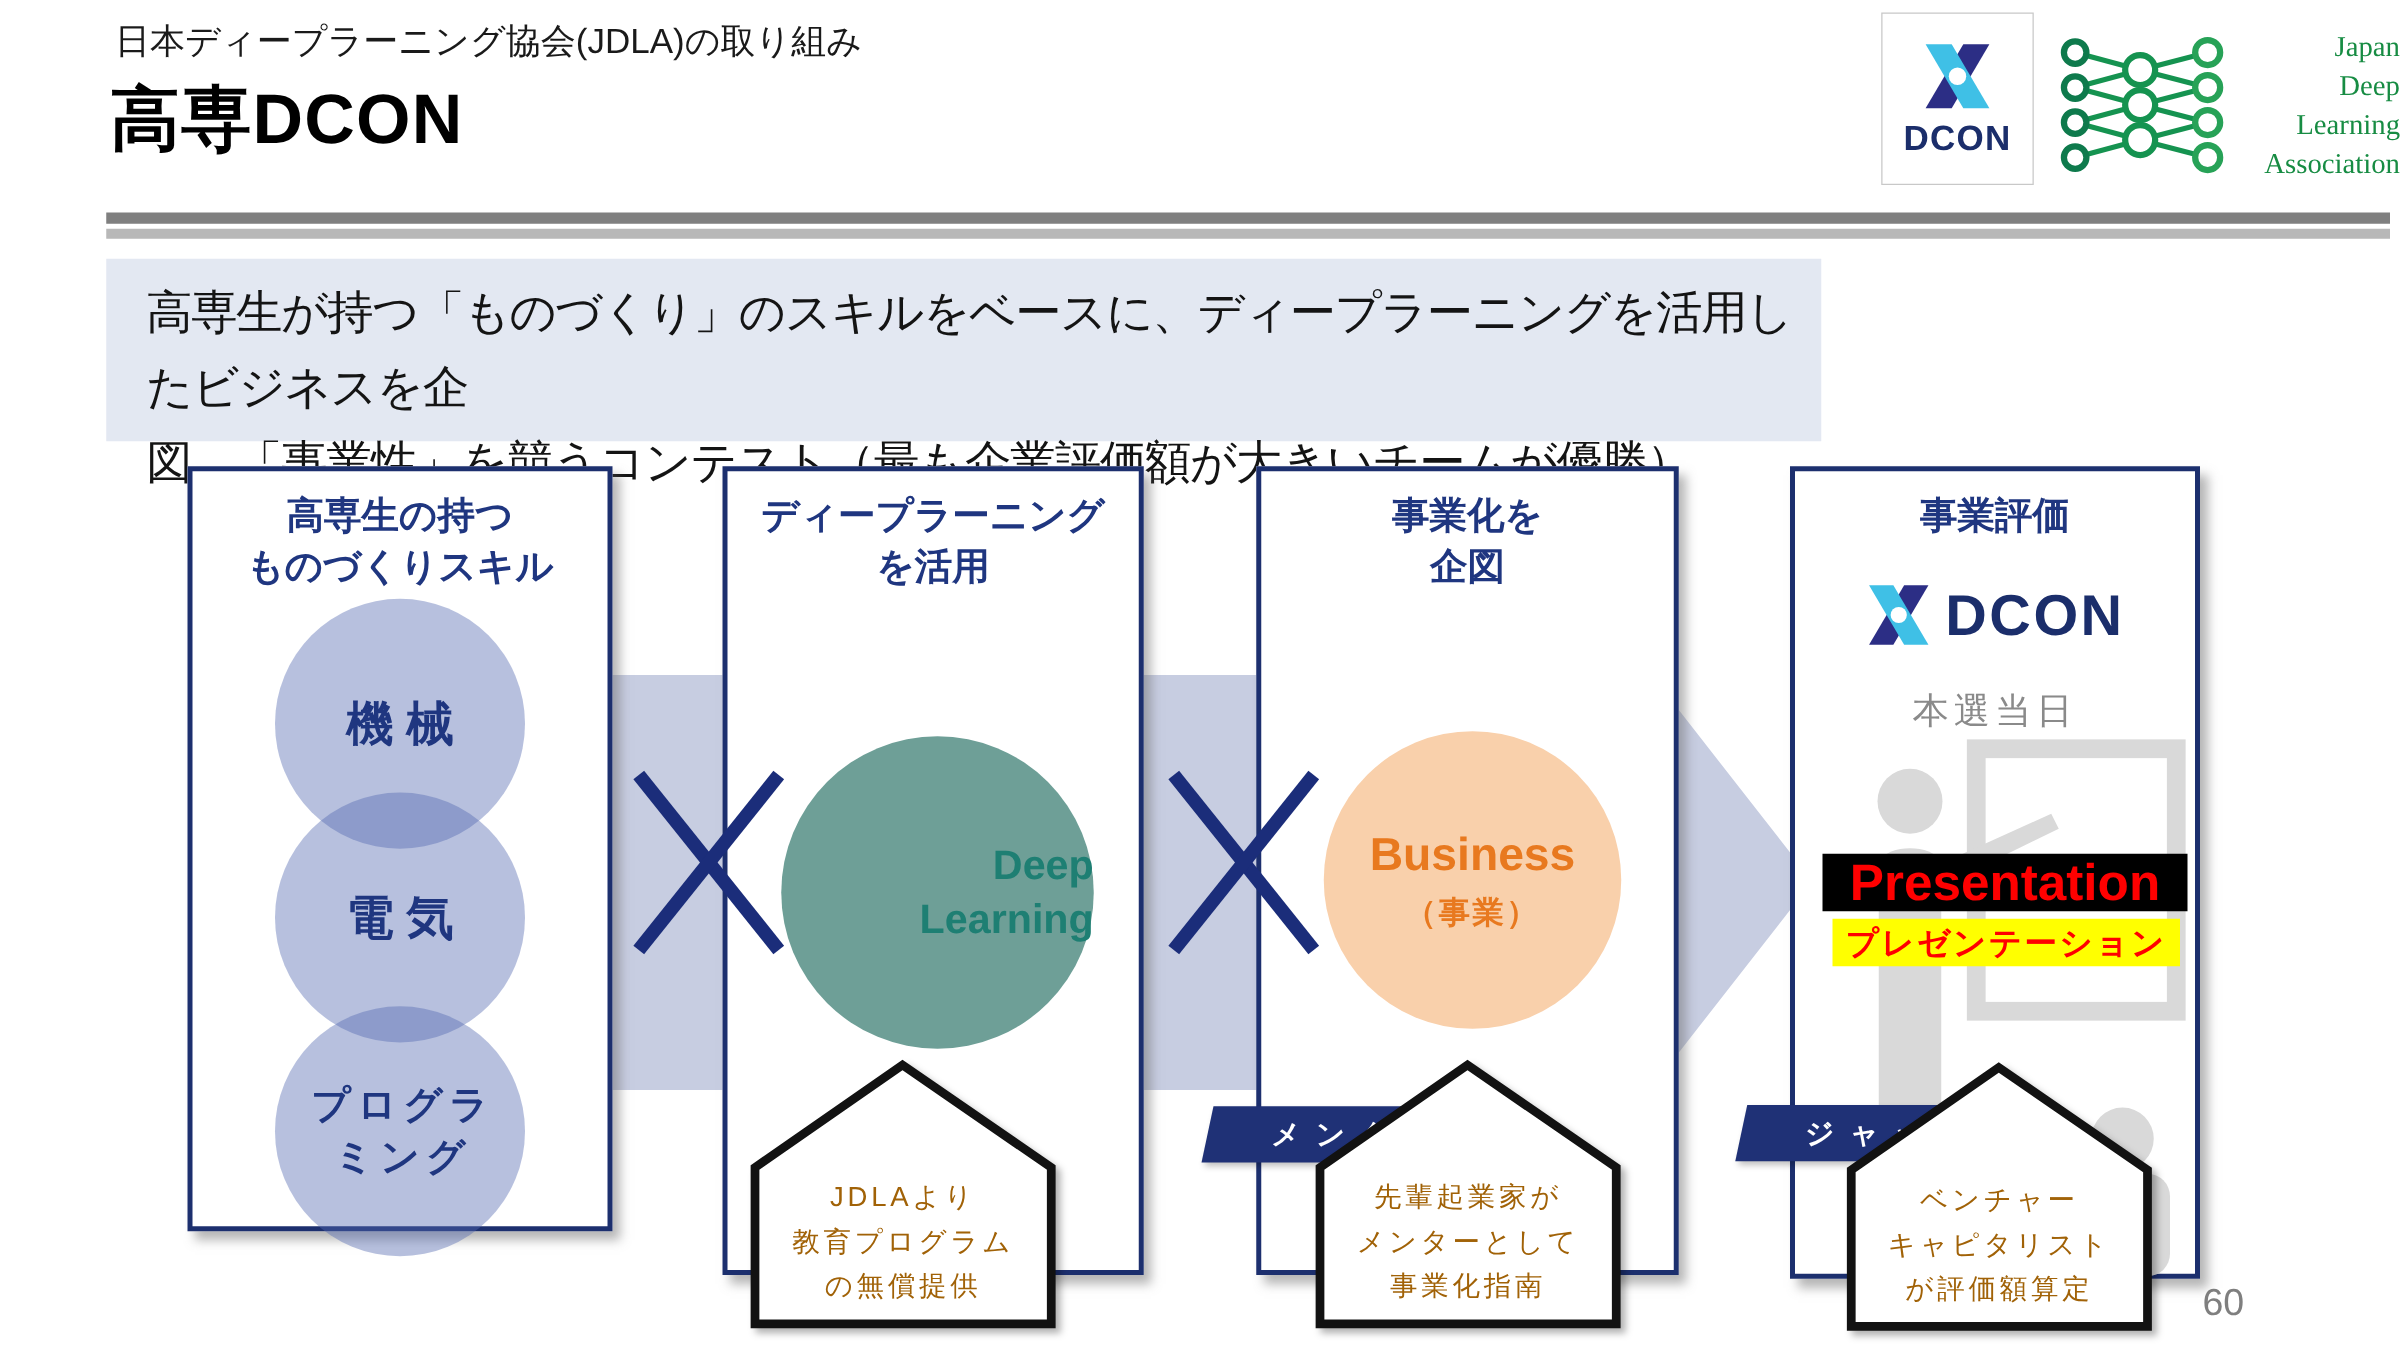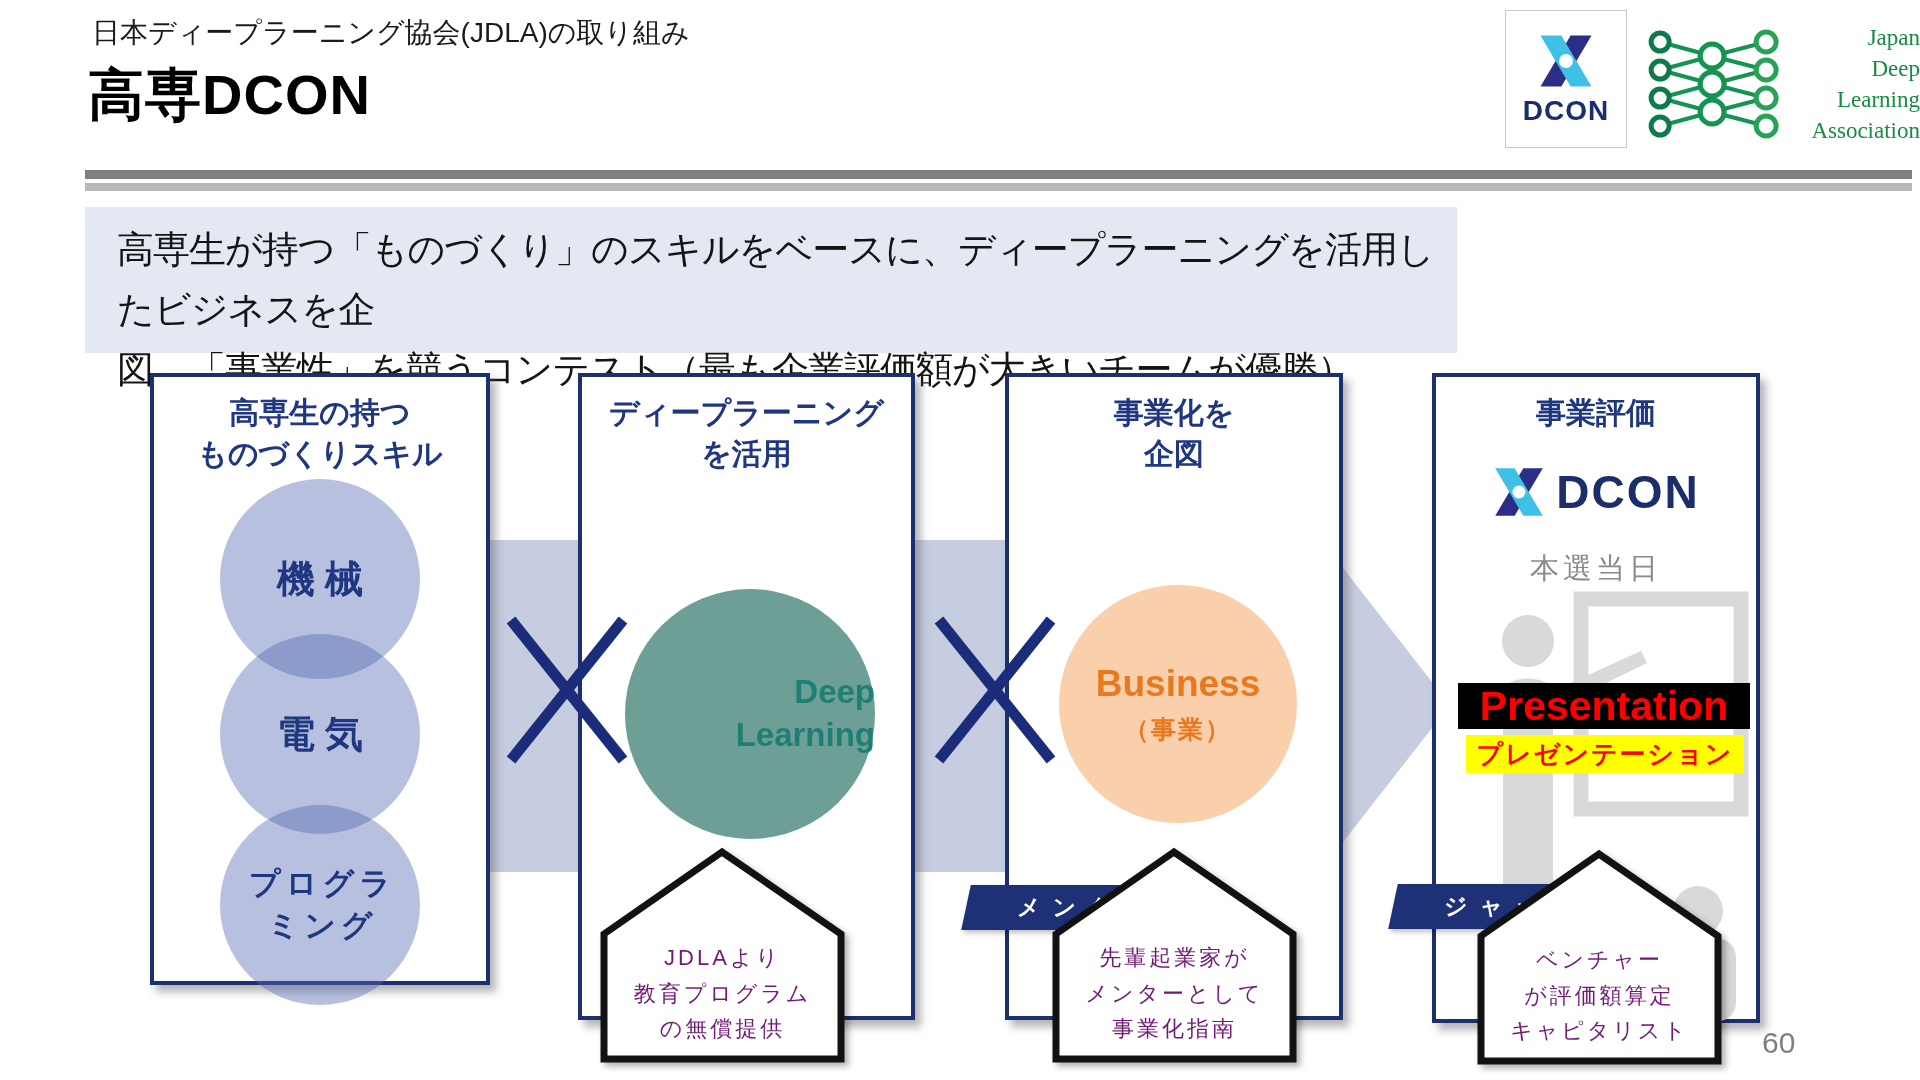--- a/index.html
+++ b/index.html
@@ -85,21 +85,21 @@
   }
   .banner span { transform:skewX(12deg); color:#fff; font-weight:700; font-size:23px; letter-spacing:12px; text-indent:12px; }
   .banner-mentor { left:966px;  top:885px; width:232px; }
   .banner-judge  { left:1393px; top:884px; width:232px; }
 
   
   .house { position:absolute; z-index:5; width:247px; height:218px; filter:drop-shadow(4px 4px 3px rgba(0,0,0,0.3)); }
   .house svg { position:absolute; left:0; top:0; }
   .house .lines {
     position:absolute; left:0; top:94px; width:100%; text-align:center;
-    font-size:22px; color:#701a75; letter-spacing:3px; line-height:1.62; font-weight:500;
+    font-size:22px; color:#a16207; letter-spacing:3px; line-height:1.62; font-weight:500;
   }
   .house-2 { left:599px;  top:846px; }
   .house-3 { left:1051px; top:846px; }
   .house-4 { left:1476px; top:848px; }
 
   
   .p4-dcon { position:absolute; left:0; top:88px; width:100%; display:flex; align-items:center; justify-content:center; gap:10px; }
   .p4-dcon .mark { width:54px; height:54px; }
   .p4-dcon .dcon-label { font-size:46px; font-weight:800; color:#1b2e6b; letter-spacing:2px; }
   .p4-caption { position:absolute; left:0; top:172px; width:100%; text-align:center; color:#8a8a8a; font-size:29px; letter-spacing:4px; }
@@ -286,20 +286,20 @@
       <div>事業化指南</div>
     </div>
   </div>
 
   <div class="house house-4">
     <svg width="247" height="218" viewBox="0 0 247 218">
       <polygon points="5,88 123,6 242,88 242,213 5,213" fill="#ffffff" stroke="#121212" stroke-width="7"></polygon>
     </svg>
     <div class="lines">
       <div>ベンチャー</div>
+      <div>キャピタリスト</div>
       <div>が評価額算定</div>
-      <div>キャピタリスト</div>
     </div>
   </div>
 
   <div class="page-num">60</div>
 
 </div>
 
 </body></html>

